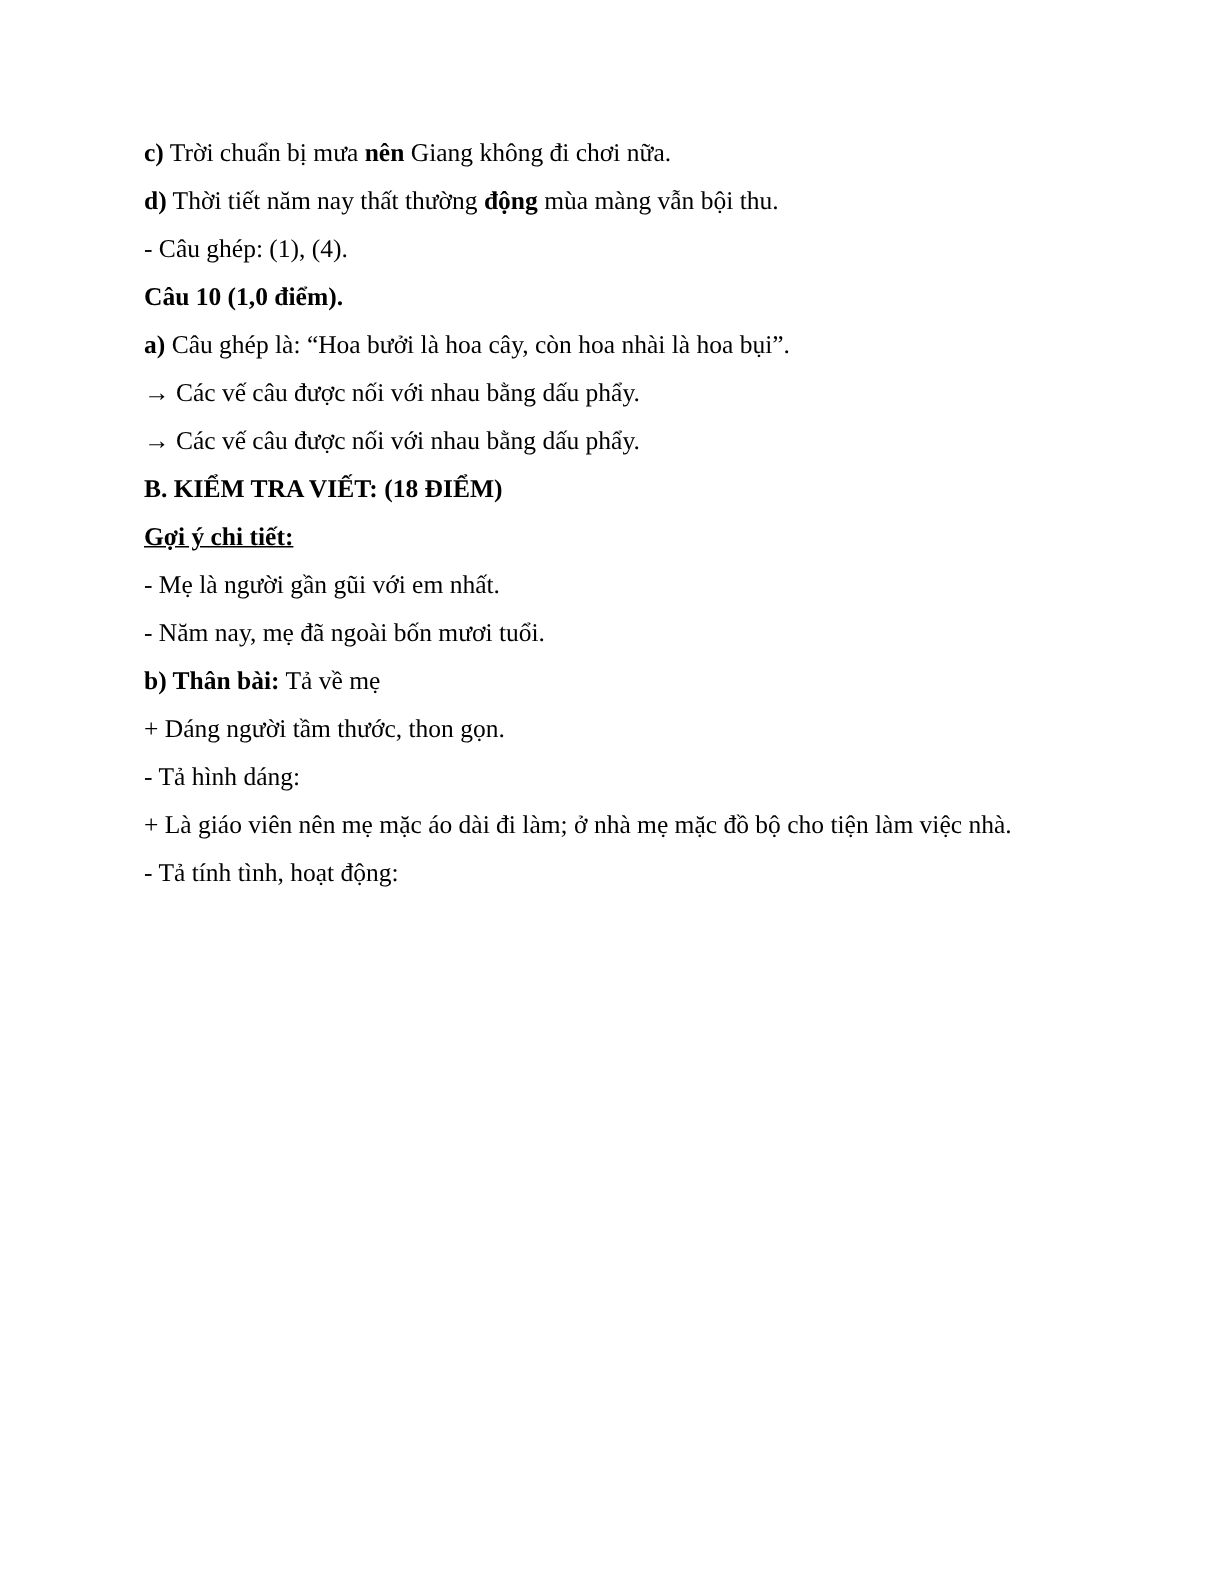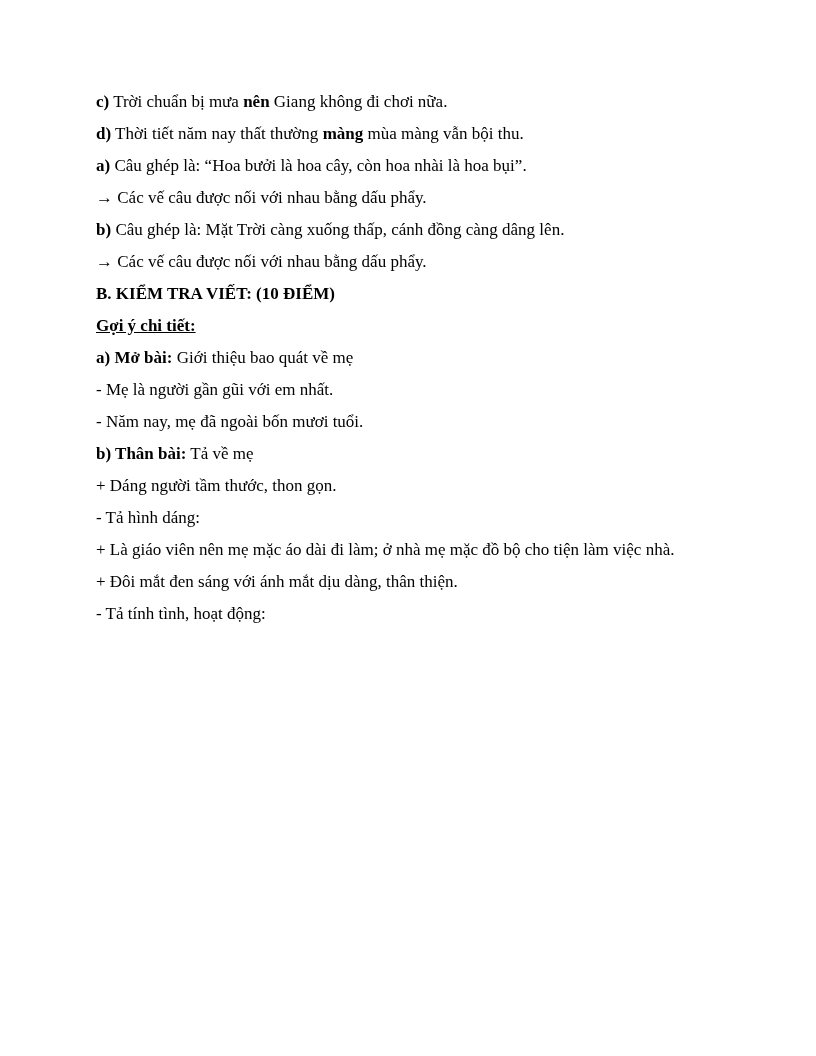--- a/index.html
+++ b/index.html
@@ -31,30 +31,29 @@
   .run-bold { font-weight: bold; }
   .run-underline { text-decoration: underline; }
   .para-justify { text-align: justify; }
 </style>
 </head>
 <body>
 
 <div class="sheet">
   <div class="doc-content">
       <p><span class="run-bold">c)</span><span> Trời chuẩn bị mưa </span><span class="run-bold">nên</span><span> Giang không đi chơi nữa.</span></p>
-      <p><span class="run-bold">d)</span><span> Thời tiết năm nay thất thường </span><span class="run-bold">màng</span><span> mùa màng vẫn bội thu.</span></p>
+      <p><span class="run-bold">d)</span><span> Thời tiết năm nay thất thường </span><span class="run-bold">động</span><span> mùa màng vẫn bội thu.</span></p>
+      <p><span>- Câu ghép: (1), (4).</span></p>
+      <p><span class="run-bold">Câu 10 (1,0 điểm).</span></p>
       <p><span class="run-bold">a)</span><span> Câu ghép là: “Hoa bưởi là hoa cây, còn hoa nhài là hoa bụi”.</span></p>
       <p><span>→</span><span> Các vế câu được nối với nhau bằng dấu phẩy.</span></p>
-      <p><span class="run-bold">b)</span><span> Câu ghép là: Mặt Trời càng xuống thấp, cánh đồng càng dâng lên.</span></p>
       <p><span>→</span><span> Các vế câu được nối với nhau bằng dấu phẩy.</span></p>
-      <p><span class="run-bold">B. KIỂM TRA VIẾT: (10 ĐIỂM)</span></p>
+      <p><span class="run-bold">B. KIỂM TRA VIẾT: (18 ĐIỂM)</span></p>
       <p><span class="run-bold run-underline">Gợi ý chi tiết:</span></p>
-      <p><span class="run-bold">a) Mở bài:</span><span> Giới thiệu bao quát về mẹ</span></p>
       <p><span>- Mẹ là người gần gũi với em nhất.</span></p>
       <p><span>- Năm nay, mẹ đã ngoài bốn mươi tuổi.</span></p>
       <p><span class="run-bold">b) Thân bài:</span><span> Tả về mẹ</span></p>
       <p><span>+ Dáng người tầm thước, thon gọn.</span></p>
       <p><span>- Tả hình dáng:</span></p>
       <p><span>+ Là giáo viên nên mẹ mặc áo dài đi làm; ở nhà mẹ mặc đồ bộ cho tiện làm việc nhà.</span></p>
-      <p><span>+ Đôi mắt đen sáng với ánh mắt dịu dàng, thân thiện.</span></p>
       <p><span>- Tả tính tình, hoạt động:</span></p>
     </div>
 </div>
 
 </body></html>

